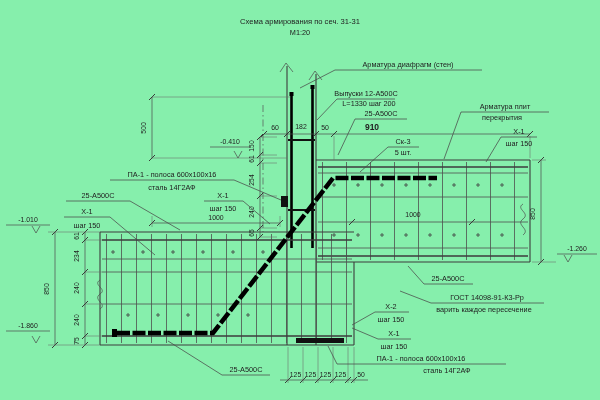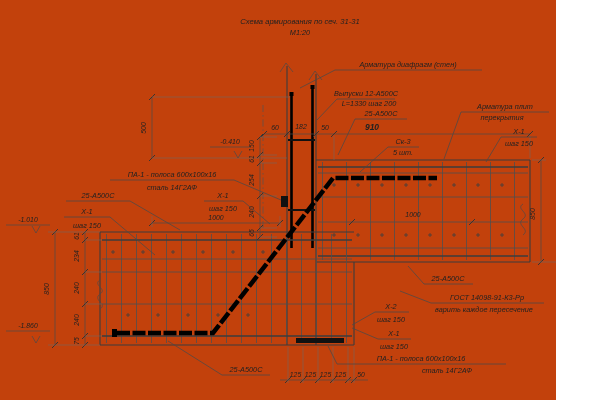--- a/index.html
+++ b/index.html
@@ -1,16 +1,16 @@
 <!DOCTYPE html>
 <html><head>
 <meta charset="utf-8">
 <style>
   html,body{margin:0;padding:0;background:#fff;}
-  .stage{width:556px;height:400px;background:#c2410c;position:relative;overflow:hidden;font-style:italic;}
+  .stage{width:600px;height:400px;background:#86efac;position:relative;overflow:hidden;}
   svg{display:block;}
   text{font-family:"Liberation Sans", sans-serif;fill:#222;}
   .t{font-size:7.3px;}
   .ts{font-size:6.8px;}
   .td{font-size:6.9px;}
   .tb{font-size:8.5px;font-weight:bold;}
   .tt{font-size:7.6px;}
   .mid{text-anchor:middle;}
   .thin{stroke:#4a4a4a;stroke-width:0.7;fill:none;}
   .ext{stroke:#6a6a6a;stroke-width:0.55;fill:none;}

